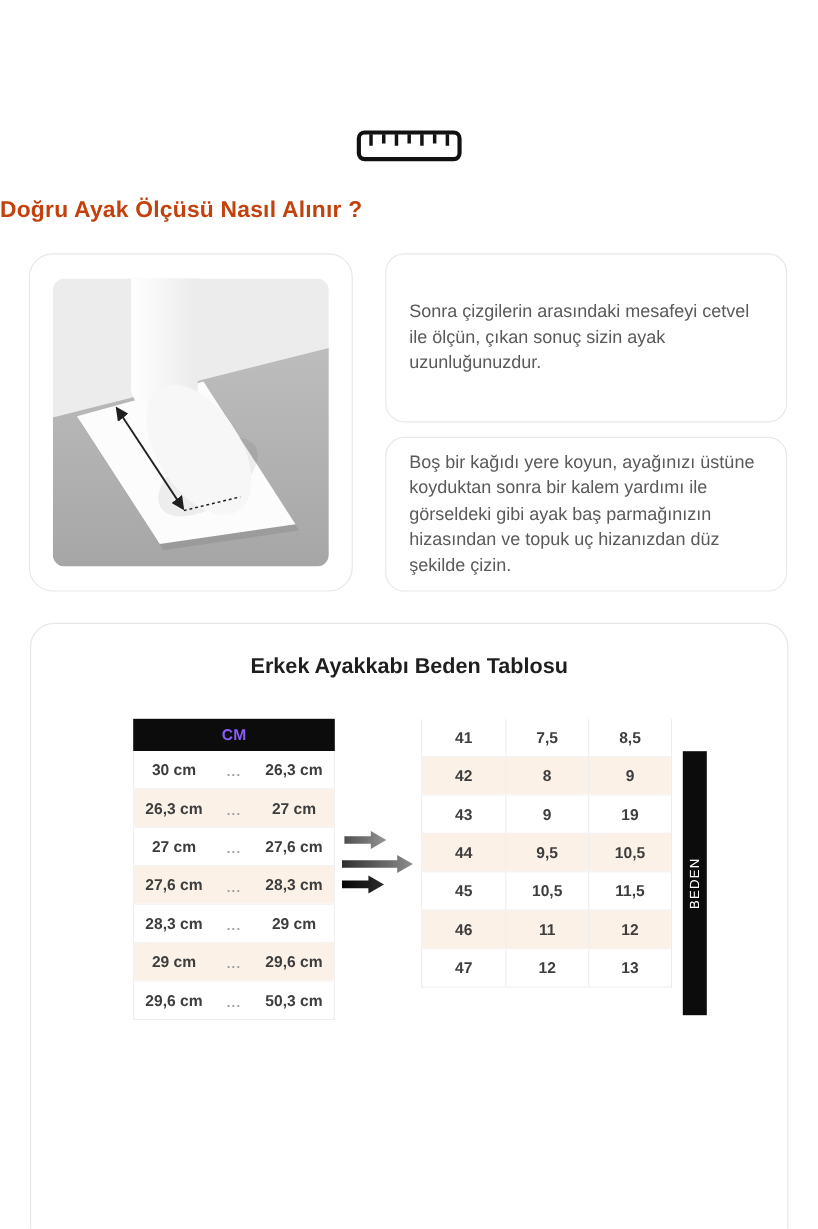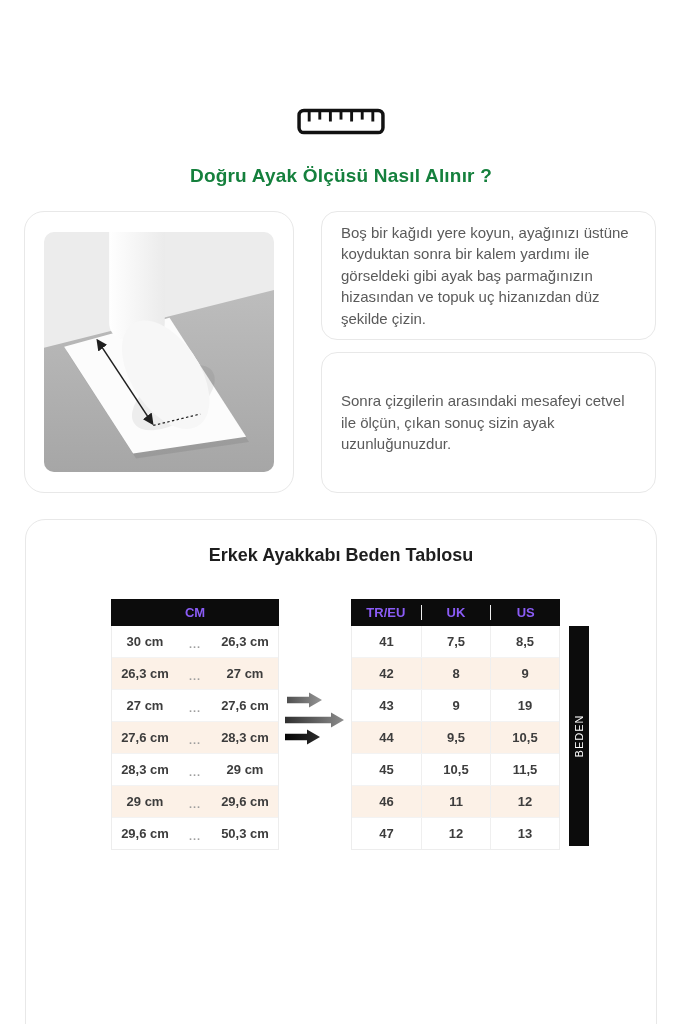--- a/index.html
+++ b/index.html
@@ -9,24 +9,23 @@
     font-family: "Liberation Sans", sans-serif;
     overflow: hidden;
     position: relative;
   }
   .page { width: 682px; height: 1024px; position: relative; }
 
   
   .ruler-wrap { display: flex; justify-content: center; padding-top: 108px; }
   .page-title {
     margin: 30px 0 0 0;
-    text-align: center;
     font-size: 19px;
     font-weight: bold;
-    color: #15803d;
+    color: #c2410c;
     letter-spacing: 0.2px;
   }
 
   
   .how-row {
     display: flex;
     margin: 24px 26px 0 24px;
     gap: 27px;
   }
   .photo-card {
@@ -183,25 +182,25 @@
 
         <ellipse cx="127" cy="138" rx="35" ry="60" transform="rotate(-37 127 138)" fill="#f7f7f7"></ellipse>
 
         <line x1="56" y1="105" x2="113" y2="185" stroke="#1f1f1f" stroke-width="1.6" marker-start="url(#ah)" marker-end="url(#ah)"></line>
 
         <line x1="114" y1="187" x2="163" y2="176" stroke="#1f1f1f" stroke-width="1.2" stroke-dasharray="2.5,2.5"></line>
       </svg>
     </div>
 
     <div class="steps-col">
+      <div class="step-card step-2">
+        <p>Sonra çizgilerin arasındaki mesafeyi cetvel ile ölçün, çıkan sonuç sizin ayak uzunluğunuzdur.</p>
+      </div>
       <div class="step-card step-1">
         <p>Boş bir kağıdı yere koyun, ayağınızı üstüne koyduktan sonra bir kalem yardımı ile görseldeki gibi ayak baş parmağınızın hizasından ve topuk uç hizanızdan düz şekilde çizin.</p>
-      </div>
-      <div class="step-card step-2">
-        <p>Sonra çizgilerin arasındaki mesafeyi cetvel ile ölçün, çıkan sonuç sizin ayak uzunluğunuzdur.</p>
       </div>
     </div>
   </div>
 
   <div class="table-card">
     <h2 class="table-title">Erkek Ayakkabı Beden Tablosu</h2>
 
     <div class="size-table cm-table">
       <div class="thead">
         <div class="cell">CM</div>
@@ -259,25 +258,20 @@
           <stop offset="0" stop-color="#050505"></stop>
             <stop offset="1" stop-color="#2c2c2c"></stop>
         </linearGradient>
       </defs>
       <path d="M4,10.8 H26 V6.5 L39,14 L26,21.5 V17.2 H4 Z" fill="url(#ag1)"></path>
       <path d="M2,30.8 H48 V26.5 L61,34 L48,41.5 V37.2 H2 Z" fill="url(#ag2)"></path>
       <path d="M2,47.8 H24 V43.5 L37,51 L24,58.5 V54.2 H2 Z" fill="url(#ag3)"></path>
     </svg>
 
     <div class="size-table conv-table">
-      <div class="thead">
-        <div class="cell">TR/EU</div>
-        <div class="cell">UK</div>
-        <div class="cell">US</div>
-      </div>
       <div class="tbody">
         <div class="trow">
           <div class="cell">41</div>
           <div class="cell">7,5</div>
           <div class="cell">8,5</div>
         </div>
         <div class="trow alt">
           <div class="cell">42</div>
           <div class="cell">8</div>
           <div class="cell">9</div>

